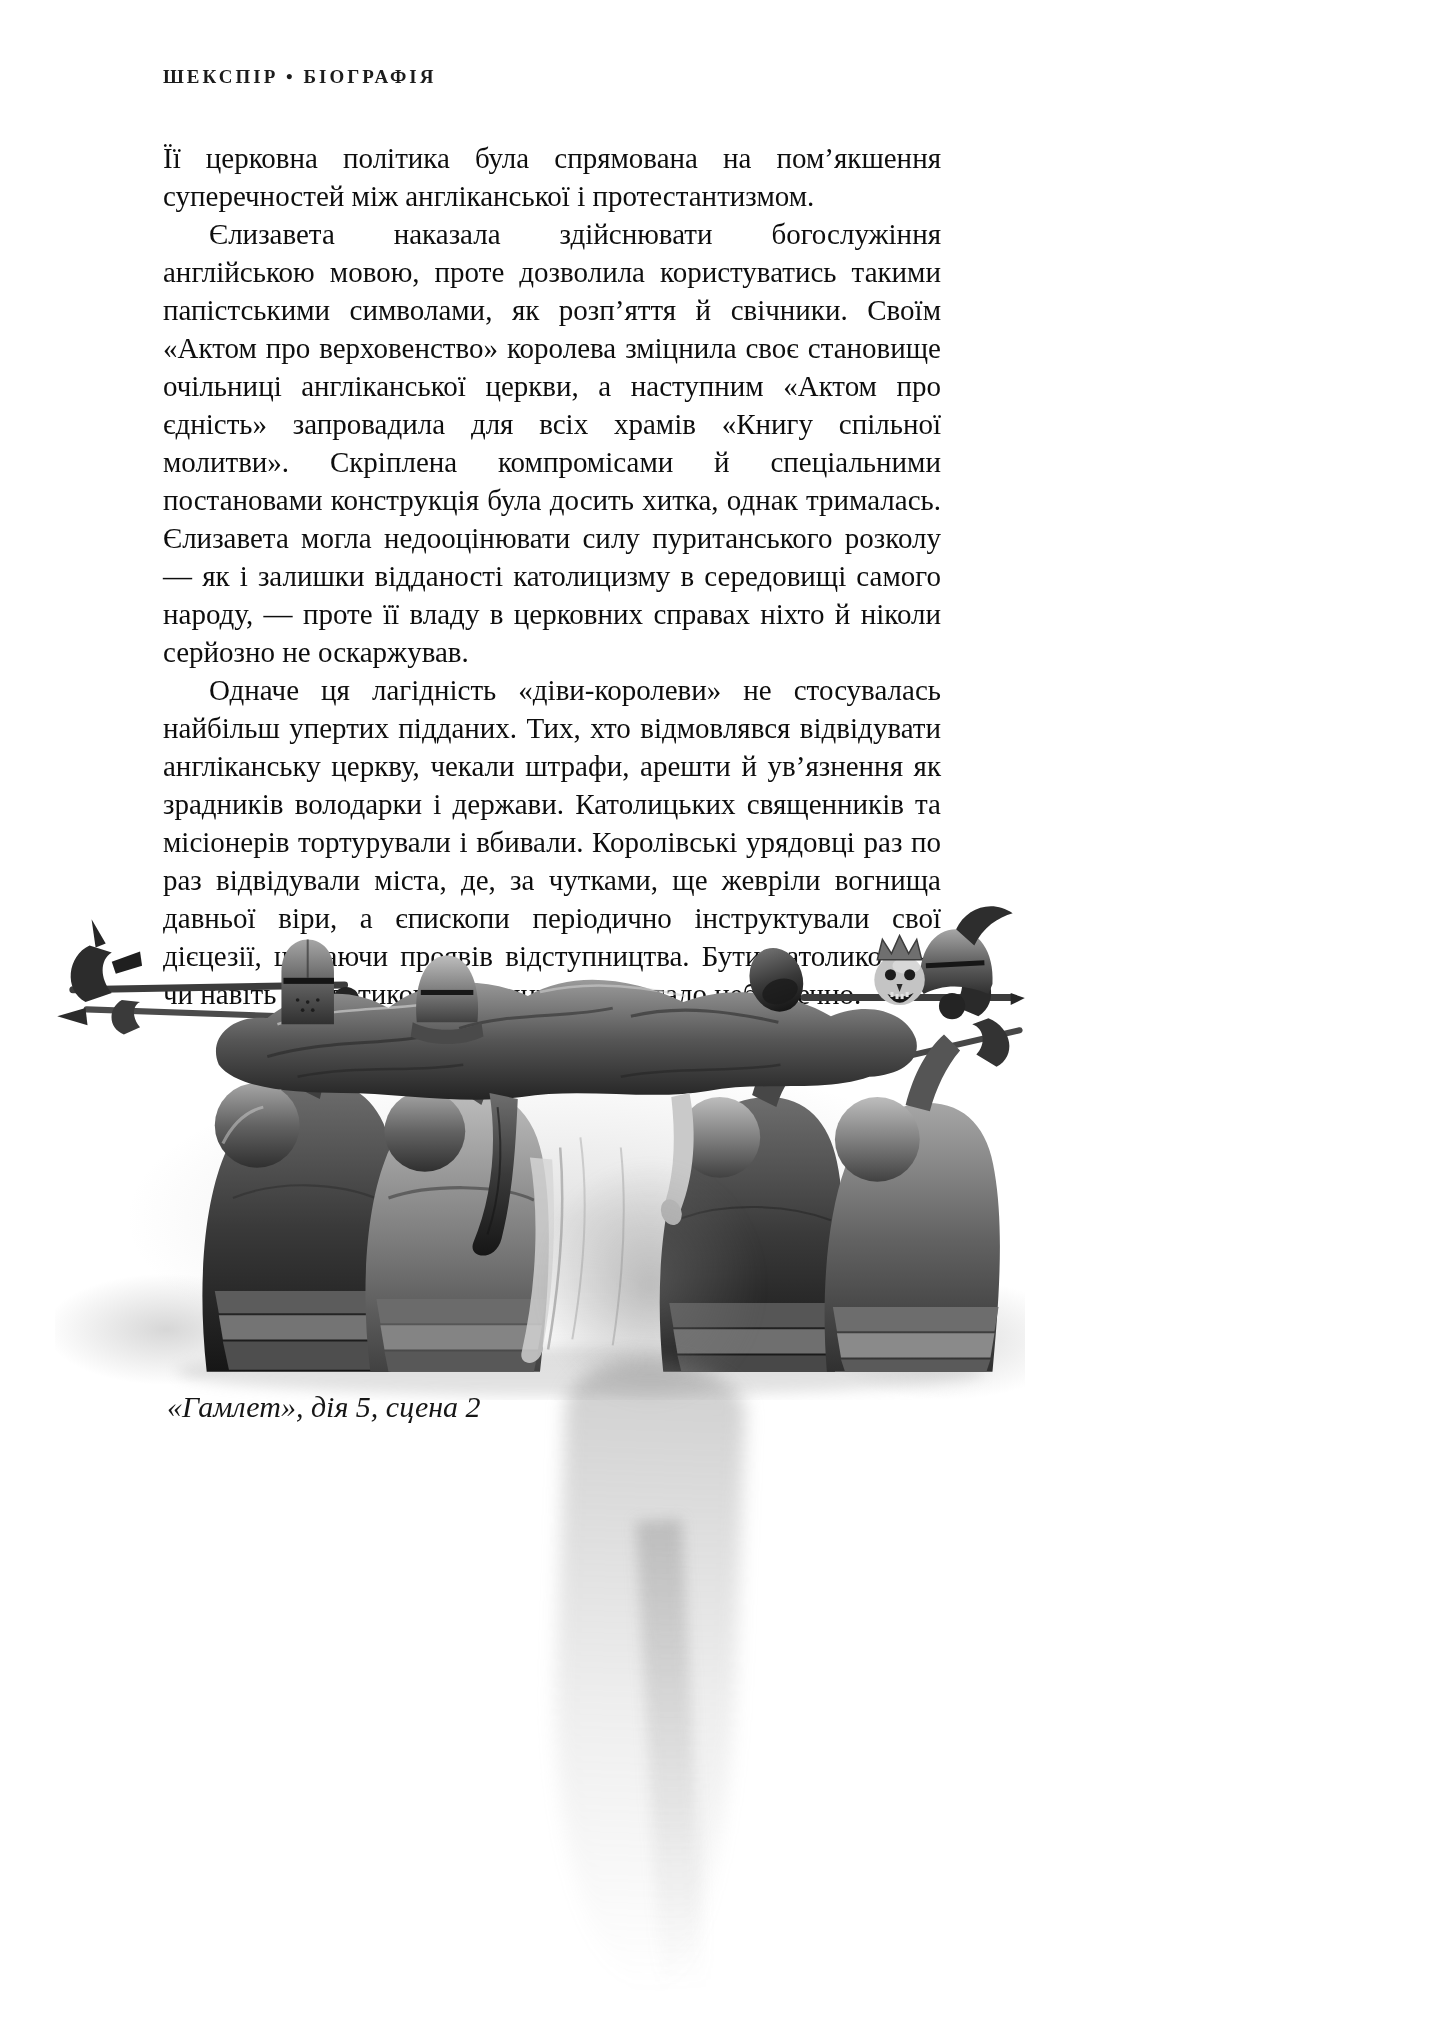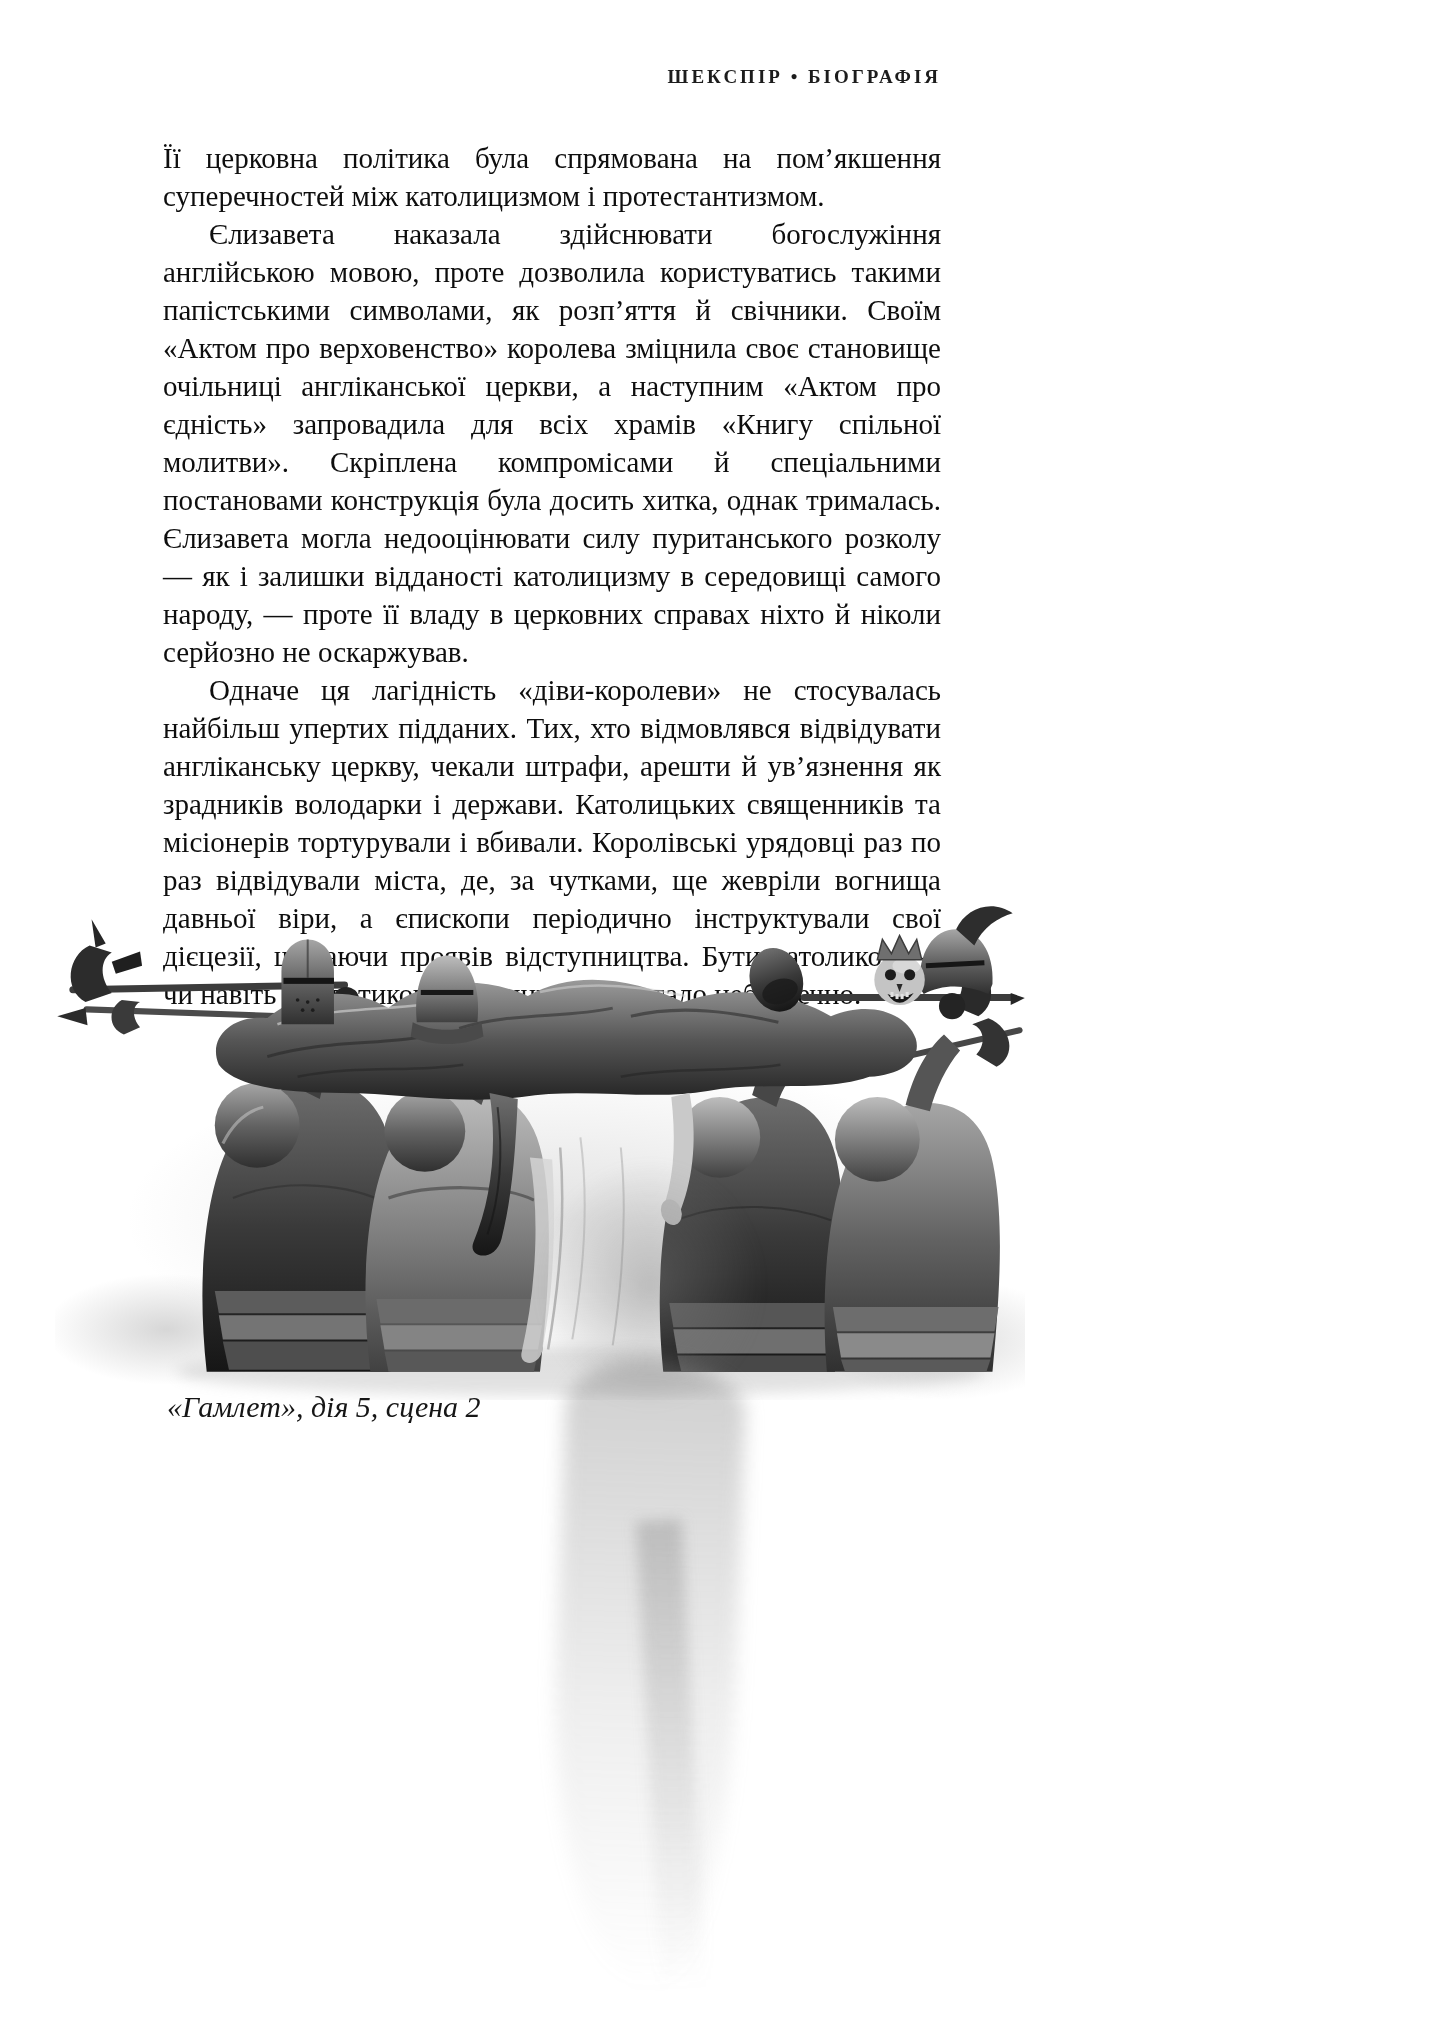--- a/index.html
+++ b/index.html
@@ -14,21 +14,21 @@
     background: #ffffff;
     overflow: hidden;
     font-family: "Liberation Serif", "DejaVu Serif", serif;
     color: #111111;
   }
   .running-header {
     position: absolute;
     top: 66px;
     left: 163px;
     width: 778px;
-    text-align: right;
+    text-align: left;
     font-size: 19px;
     font-weight: bold;
     letter-spacing: 3px;
     color: #1c1c1c;
     white-space: nowrap;
   }
   .body-text {
     position: absolute;
     top: 139px;
     left: 163px;
@@ -101,21 +101,21 @@
   }
 </style>
 </head>
 <body>
 
 <div class="page">
 
   <div class="running-header">ШЕКСПІР • БІОГРАФІЯ</div>
 
   <div class="body-text">
-    <p class="para">Її церковна політика була спрямована на пом’якшення суперечностей між католицизмом і протестантизмом.</p>
+    <p class="para">Її церковна політика була спрямована на пом’якшення суперечностей між англіканської і протестантизмом.</p>
     <p class="para indented">Єлизавета наказала здійснювати богослужіння англійською мовою, проте дозволила користуватись такими папістськими символами, як розп’яття й свічники. Своїм «Актом про верховенство» королева зміцнила своє становище очільниці англіканської церкви, а наступним «Актом про єдність» запровадила для всіх храмів «Книгу спільної молитви». Скріплена компромісами й спеціальними постановами конструкція була досить хитка, однак трималась. Єлизавета могла недооцінювати силу пуританського розколу — як і залишки відданості католицизму в середовищі самого народу, — проте її владу в церковних справах ніхто й ніколи серйозно не оскаржував.</p>
     <p class="para indented">Одначе ця лагідність «діви-королеви» не стосувалась найбільш упертих підданих. Тих, хто відмовлявся відвідувати англіканську церкву, чекали штрафи, арешти й ув’язнення як зрадників володарки і держави. Католицьких священників та місіонерів тортурували і вбивали. Королівські урядовці раз по раз відвідували міста, де, за чутками, ще жевріли вогнища давньої віри, а єпископи періодично інструктували свої дієцезії, шукаючи проявів відступництва. Бути католиком — чи навіть симпатиком католицизму — стало небезпечно.</p>
   </div>
 
   <div class="illustration">
     <svg viewBox="0 0 960 500" preserveAspectRatio="xMidYMid meet" role="img">
       <defs>
         <linearGradient id="metalA" x1="0" y1="0" x2="0" y2="1">
           <stop offset="0" stop-color="#a6a6a6"></stop>
             <stop offset="0.5" stop-color="#636363"></stop>

